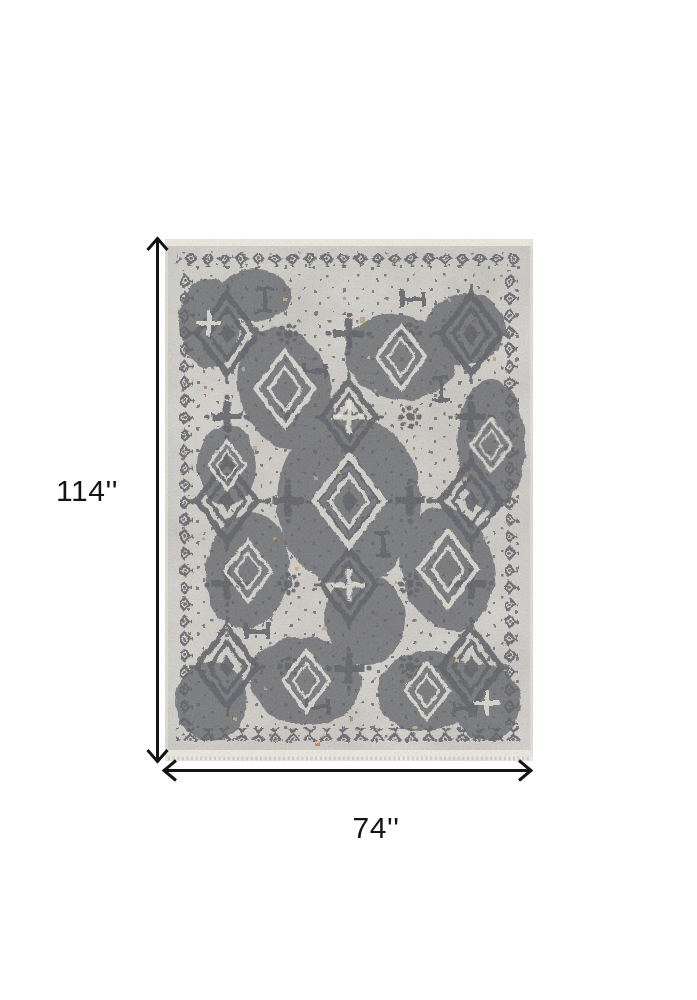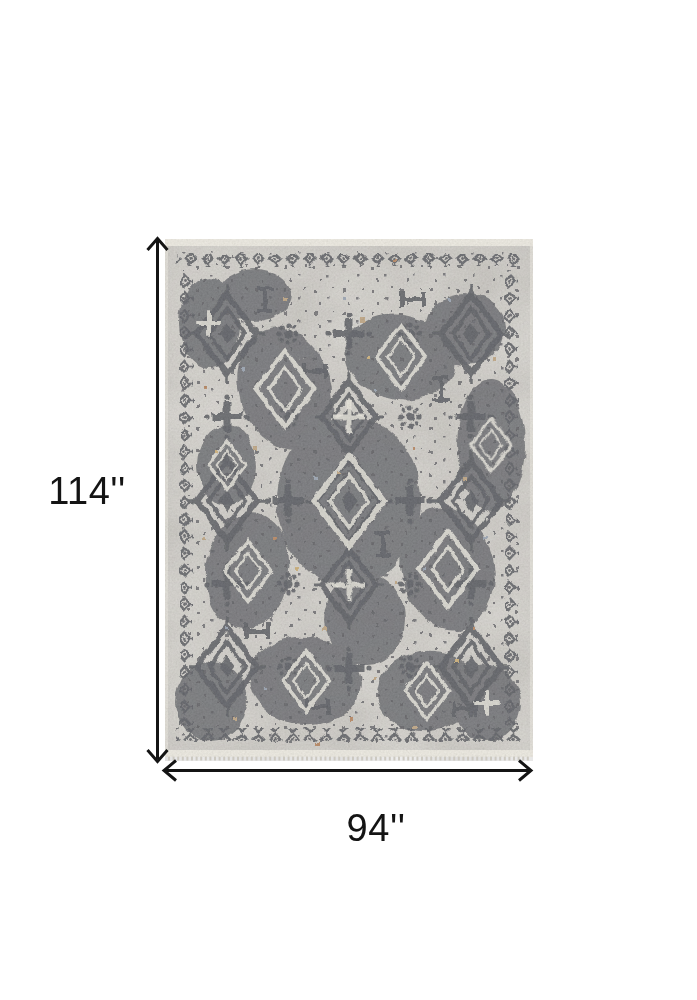--- a/index.html
+++ b/index.html
@@ -11,21 +11,21 @@
   body{
     width:697px;height:1000px;position:relative;overflow:hidden;
     background:var(--white);
     font-family:"Liberation Sans", sans-serif;
   }
   .stage{position:absolute;inset:0}
   .rug{position:absolute;left:165px;top:239px;width:368px;height:522px}
   .rug svg{display:block}
   .annot-svg{position:absolute;left:0;top:0;width:697px;height:1000px;pointer-events:none}
   .dim-label{
-    position:absolute;color:var(--ink);font-size:38px;line-height:28px;
+    position:absolute;color:var(--ink);font-size:30px;line-height:28px;
     letter-spacing:0.5px;text-align:center;width:80px;
   }
   .h-label{left:47px;top:477px}
   .w-label{left:336px;top:814px}
   
   .fc{fill:var(--charcoal)} .sc{stroke:var(--charcoal)}
   .si{stroke:var(--ivory)} .fIvory{fill:var(--ivory)}
   .fSelvedge{fill:var(--selvedge)} .bgGround{fill:var(--ground)}
   .fTan{fill:var(--tan)} .fRust{fill:var(--rust)} .fBlue{fill:var(--blue)} .fGold{fill:var(--gold)}
   .sInk{stroke:var(--ink)} .sFringe{stroke:var(--ground)}
@@ -253,14 +253,14 @@
       </g>
       <g>
         <line x1="166" y1="770.5" x2="529" y2="770.5"></line>
         <polyline points="176,760.5 164,770.5 176,780.5"></polyline>
         <polyline points="519,760.5 531,770.5 519,780.5"></polyline>
       </g>
     </g>
   </svg>
 
   <div class="dim-label h-label">114''</div>
-  <div class="dim-label w-label">94''</div>
+  <div class="dim-label w-label">74''</div>
 </div>
 
 </body></html>

